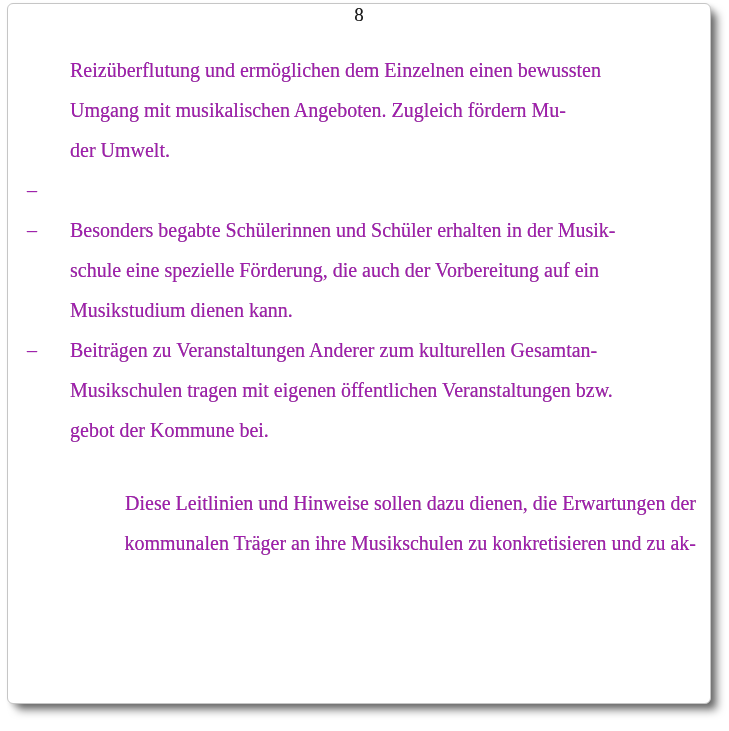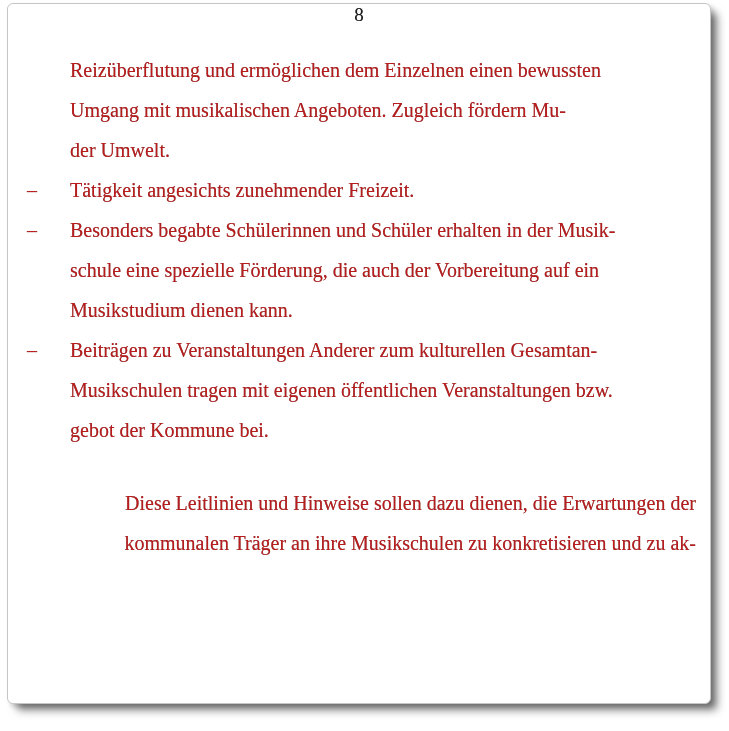--- a/index.html
+++ b/index.html
@@ -35,21 +35,21 @@
     font-size: 19px;
     line-height: 20px;
     padding-top: 1px;
     color: #1b1b1b;
     margin-bottom: 25px;
     text-shadow: 0 0 0.5px rgba(40,40,40,0.55);
   }
   .content {
     padding: 0 14px 0 16px;
     font-size: 20px;
-    color: #b91c1c;
+    color: #a21caf;
     text-shadow: 0 0 0.5px rgba(40,40,40,0.55);
   }
   .line {
     display: block;
     line-height: 40px;
     white-space: nowrap;
   }
   .para { margin: 0; }
   .para.hang { margin-left: 46px; }
   .bullet { display: flex; }
@@ -75,21 +75,20 @@
 
       <p class="para hang">
         <span class="line">Reizüberflutung und ermöglichen dem Einzelnen einen bewussten</span>
         <span class="line">Umgang mit musikalischen Angeboten. Zugleich fördern Mu-</span>
         <span class="line">der Umwelt.</span>
       </p>
 
       <div class="bullet">
         <span class="marker">–</span>
         <span class="btext">
-          <span class="line">Tätigkeit angesichts zunehmender Freizeit.</span>
         </span>
       </div>
 
       <div class="bullet">
         <span class="marker">–</span>
         <span class="btext">
           <span class="line">Besonders begabte Schülerinnen und Schüler erhalten in der Musik-</span>
           <span class="line">schule eine spezielle Förderung, die auch der Vorbereitung auf ein</span>
           <span class="line">Musikstudium dienen kann.</span>
         </span>

